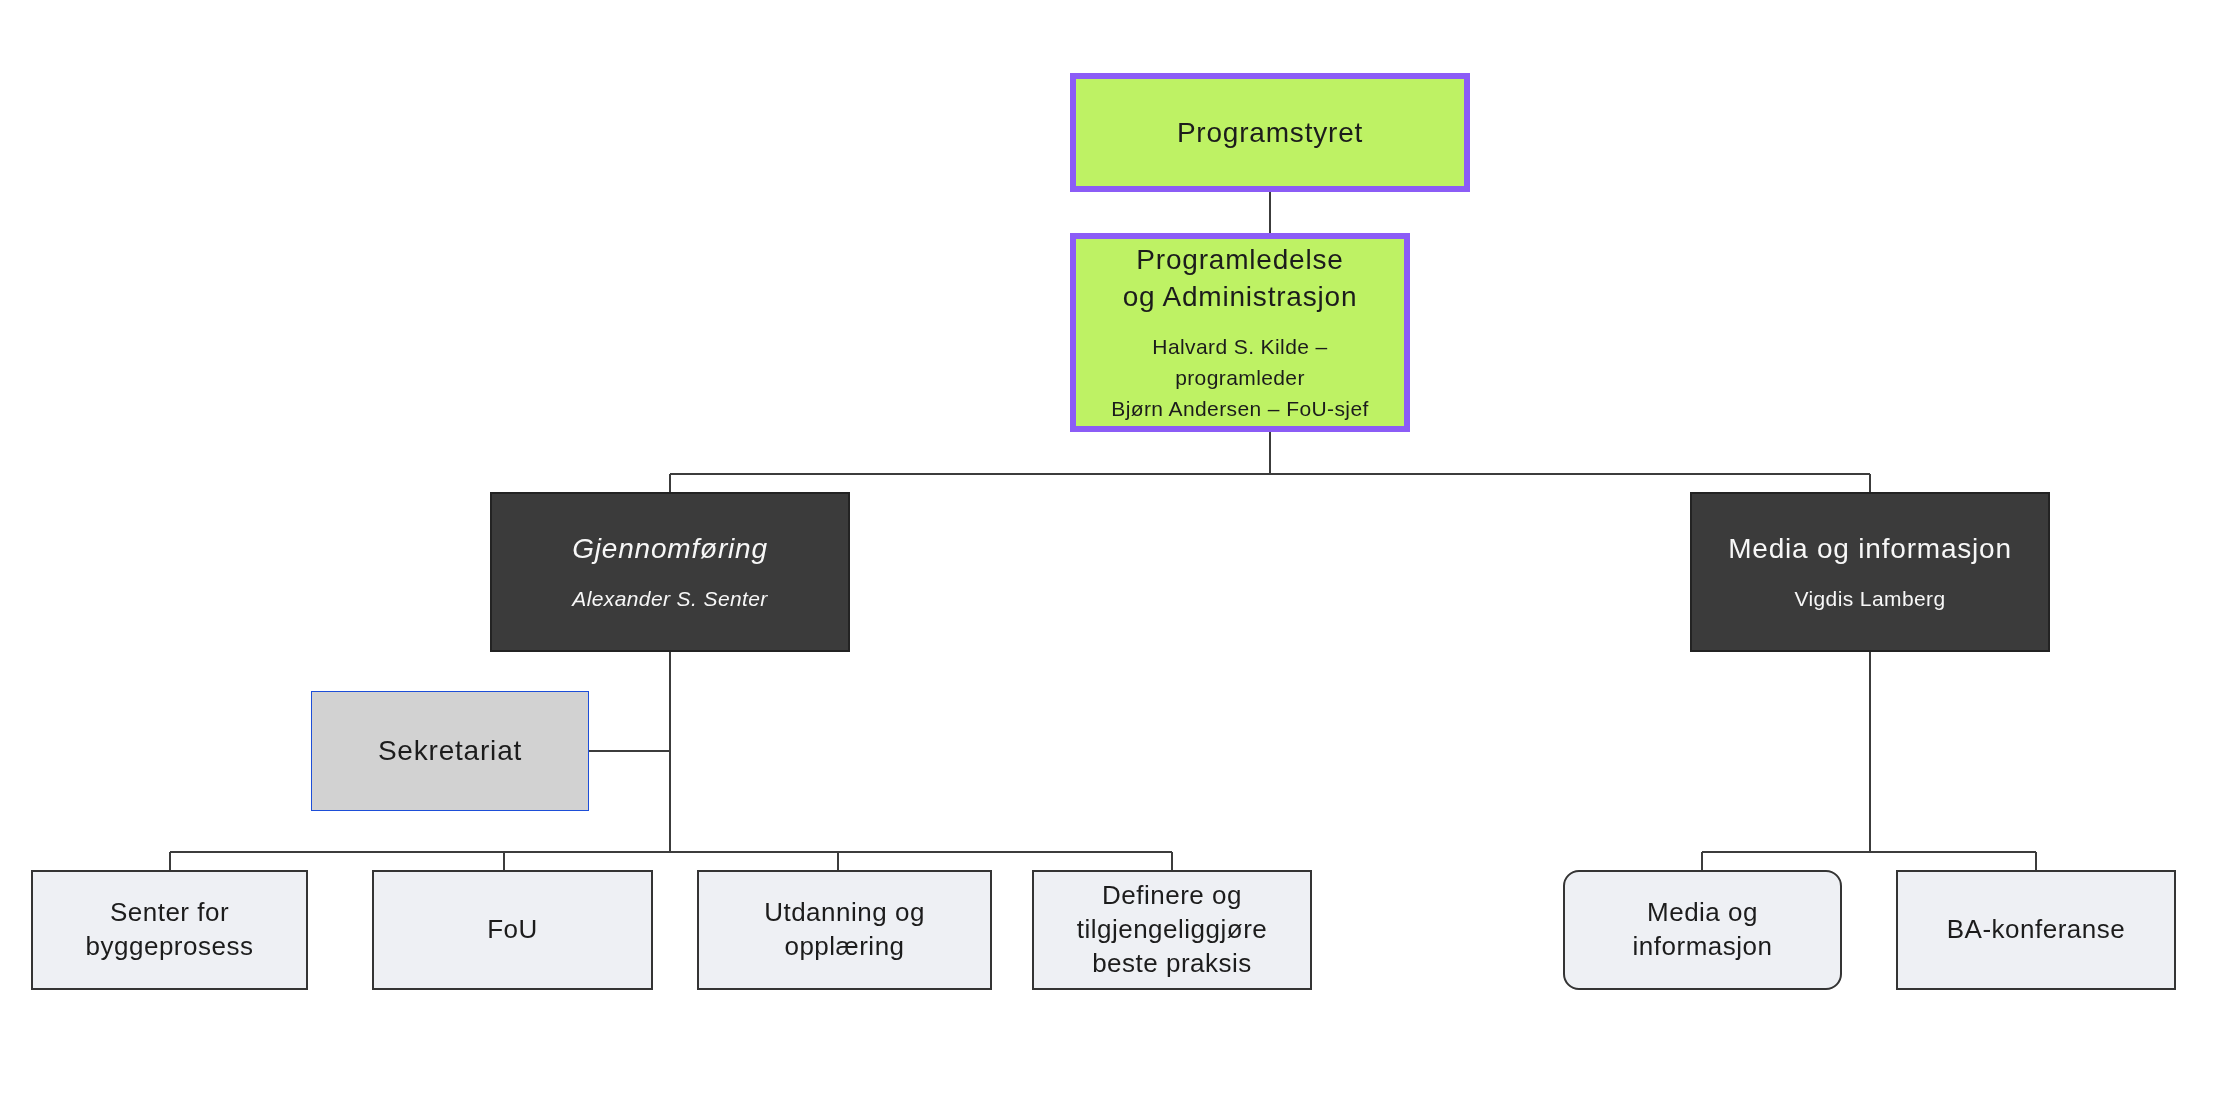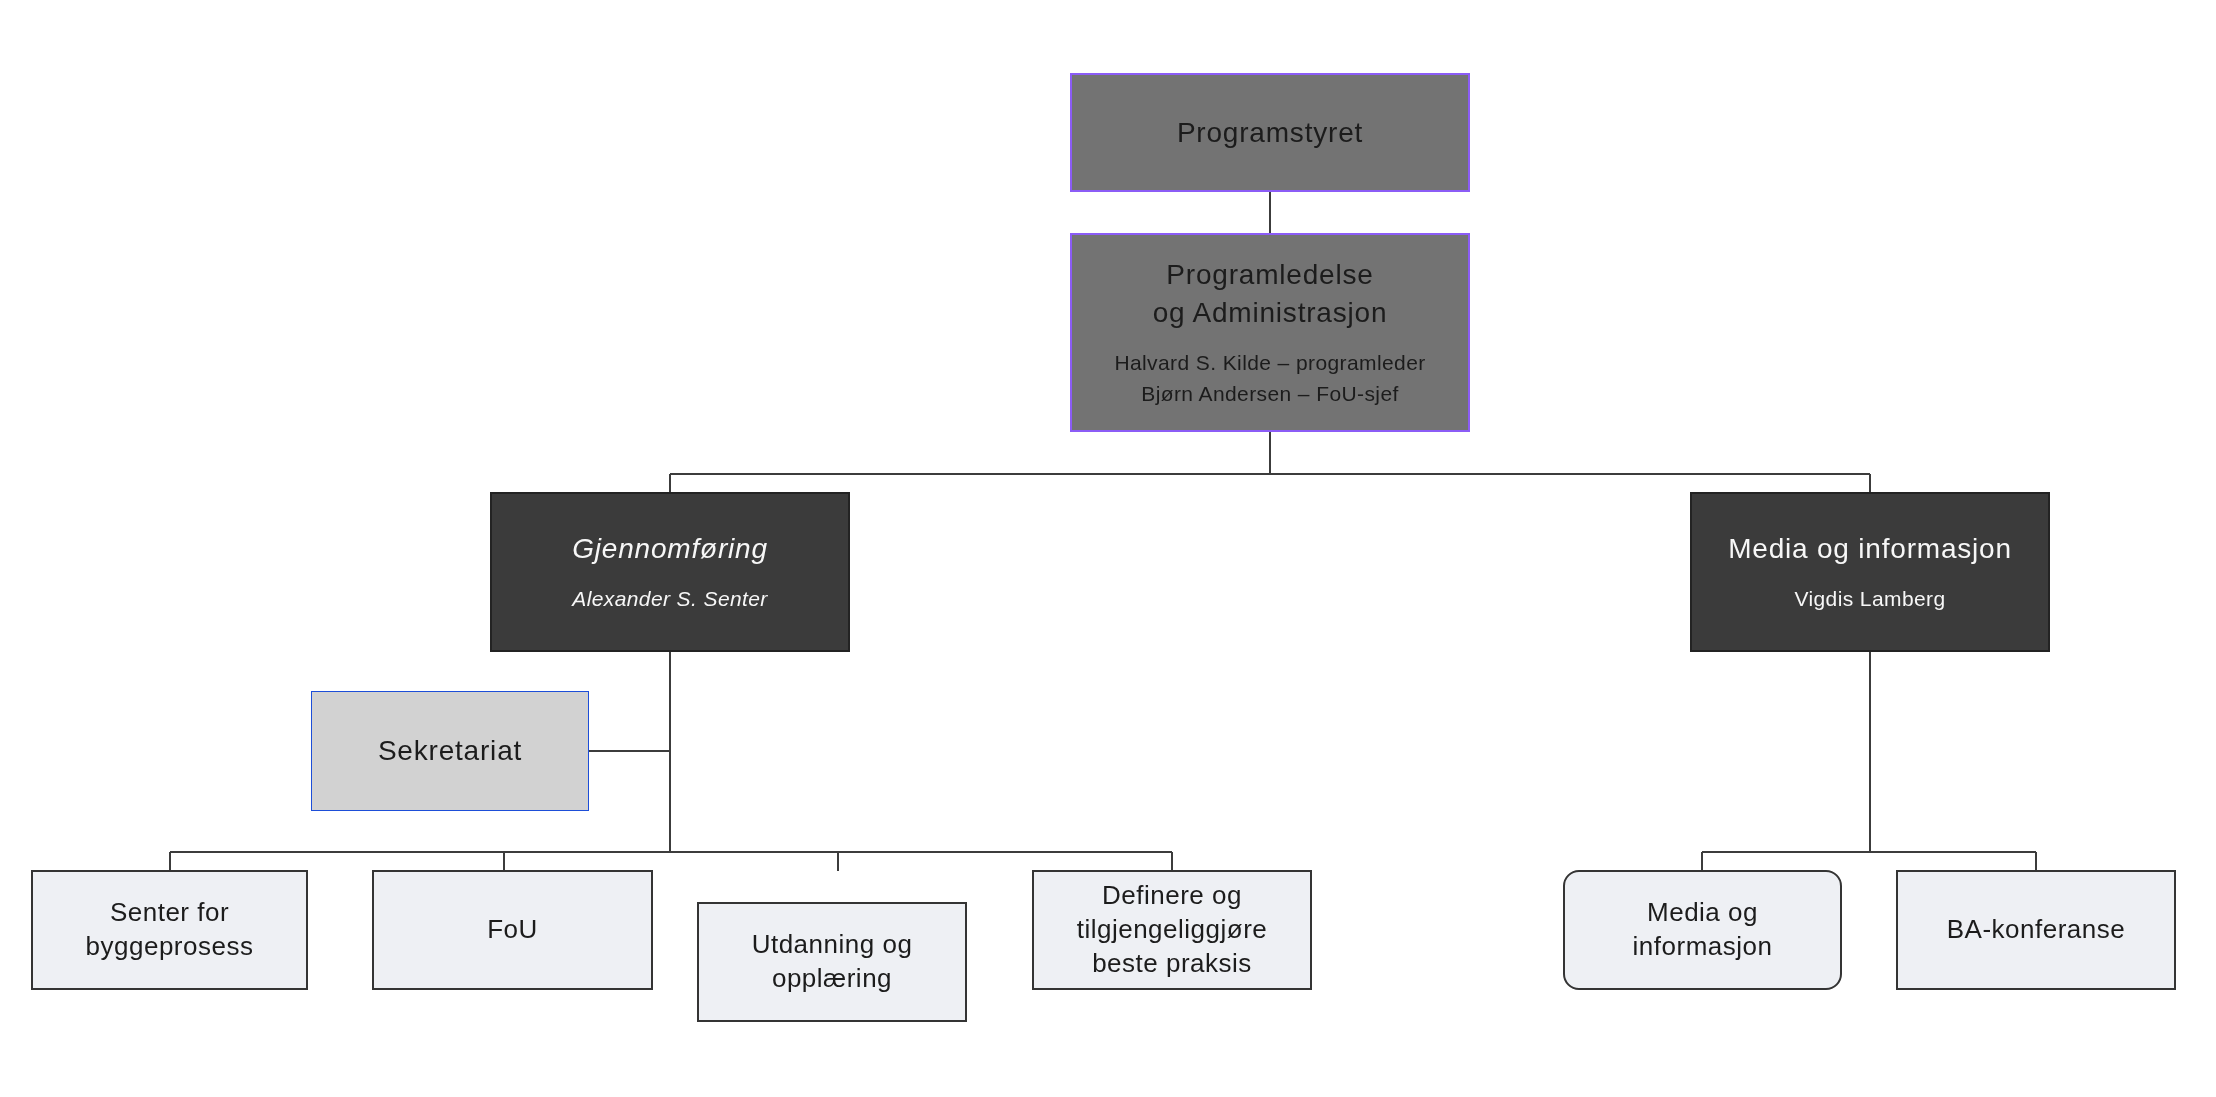--- a/index.html
+++ b/index.html
@@ -36,22 +36,22 @@
     letter-spacing: 0.8px;
     white-space: pre-line;
   }
   .node .members {
     margin-top: 15px;
     font-size: 21px;
     line-height: 1.48;
     letter-spacing: 0.4px;
   }
   .node.green {
-    background: #737373;
-    border: 2px solid #8b5cf6;
+    background: #bef264;
+    border: 6px solid #8b5cf6;
     color: #1c1c1c;
   }
   .node.dark {
     background: #3b3b3b;
     border: 2px solid #232323;
     color: #f7f7f7;
   }
   .node.gray {
     background: #d2d2d2;
     border: 1px solid #1d4ed8;
@@ -95,21 +95,21 @@
       <line x1="1702" y1="852" x2="2036" y2="852"></line>
       <line x1="1702" y1="852" x2="1702" y2="871"></line>
       <line x1="2036" y1="852" x2="2036" y2="871"></line>
     </g>
   </svg>
 
   <div class="node green" style="left:1070px; top:73px; width:400px; height:119px;">
     <div class="title">Programstyret</div>
   </div>
 
-  <div class="node green" style="left:1070px; top:233px; width:400px; height:199px;">
+  <div class="node green" style="left:1070px; top:233px; width:340px; height:199px;">
     <div class="title">Programledelse
 og Administrasjon</div>
     <div class="members">
       <div>Halvard S. Kilde – programleder</div>
       <div>Bjørn Andersen – FoU-sjef</div>
     </div>
   </div>
 
   <div class="node dark" style="left:490px; top:492px; width:360px; height:160px;font-style:italic;">
     <div class="title">Gjennomføring</div>
@@ -131,21 +131,21 @@
 
   <div class="node leaf" style="left:31px; top:870px; width:277px; height:120px;">
     <div class="title">Senter for
 byggeprosess</div>
   </div>
 
   <div class="node leaf" style="left:372px; top:870px; width:281px; height:120px;">
     <div class="title">FoU</div>
   </div>
 
-  <div class="node leaf" style="left:697px; top:870px; width:270px; height:120px;margin-top:32px;">
+  <div class="node leaf" style="left:697px; top:870px; width:295px; height:120px;">
     <div class="title">Utdanning og
 opplæring</div>
   </div>
 
   <div class="node leaf" style="left:1032px; top:870px; width:280px; height:120px;">
     <div class="title">Definere og
 tilgjengeliggjøre
 beste praksis</div>
   </div>
 

